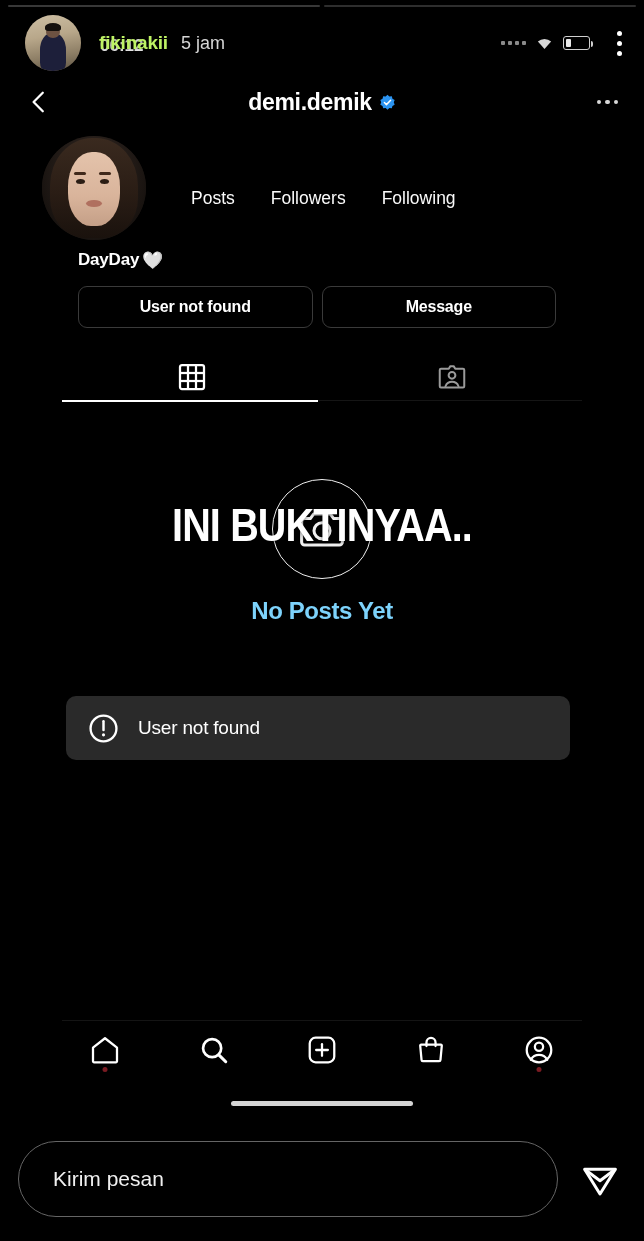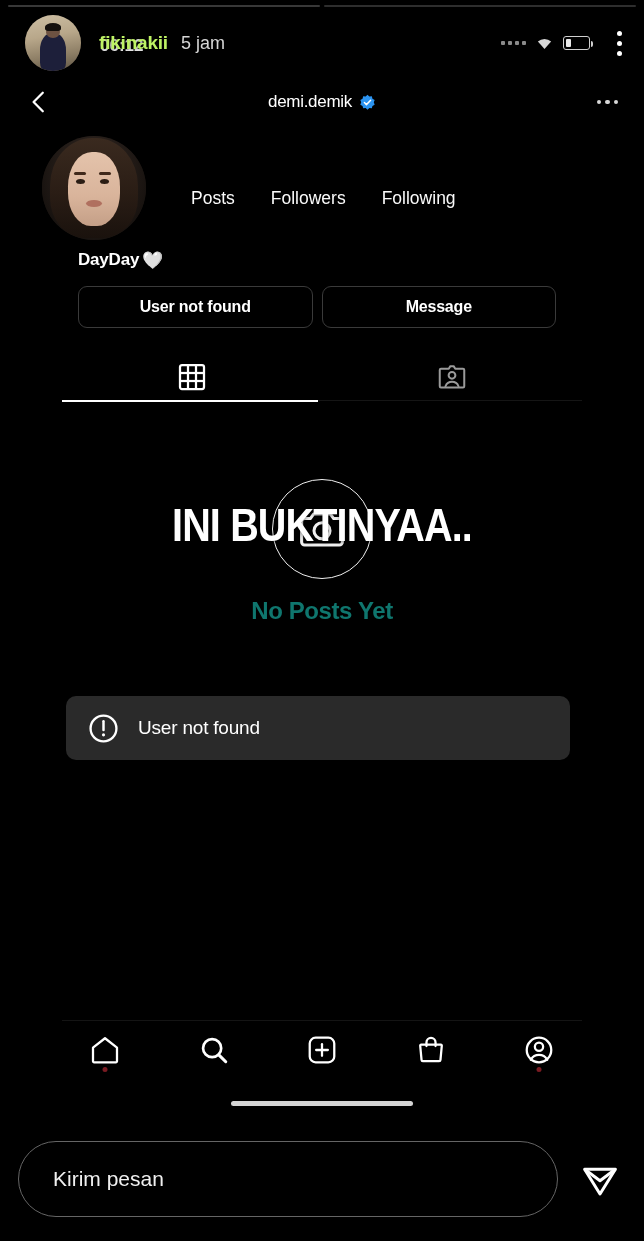--- a/index.html
+++ b/index.html
@@ -187,22 +187,22 @@
     padding: 0 26px;
     position: relative;
   }
   .back-arrow {
     width: 26px; height: 26px;
   }
   .prof-title {
     position: absolute;
     left: 0; right: 0;
     text-align: center;
-    font-size: 17px;
-    font-weight: normal;
+    font-size: 23px;
+    font-weight: bold;
     letter-spacing: -0.3px;
     display: flex;
     align-items: center;
     justify-content: center;
     gap: 7px;
     pointer-events: none;
   }
   .verified {
     width: 17px; height: 17px;
     display: inline-block;
@@ -361,21 +361,21 @@
     border-radius: 50%;
     display: flex;
     align-items: center;
     justify-content: center;
   }
   .no-posts {
     margin-top: 18px;
     font-size: 24px;
     font-weight: bold;
     letter-spacing: -0.4px;
-    color: #0f766e;
+    color: #7dd3fc;
   }
 
   
   .bottom-nav {
     position: absolute;
     bottom: 38px;
     left: 62px;
     right: 62px;
     height: 58px;
     display: flex;

